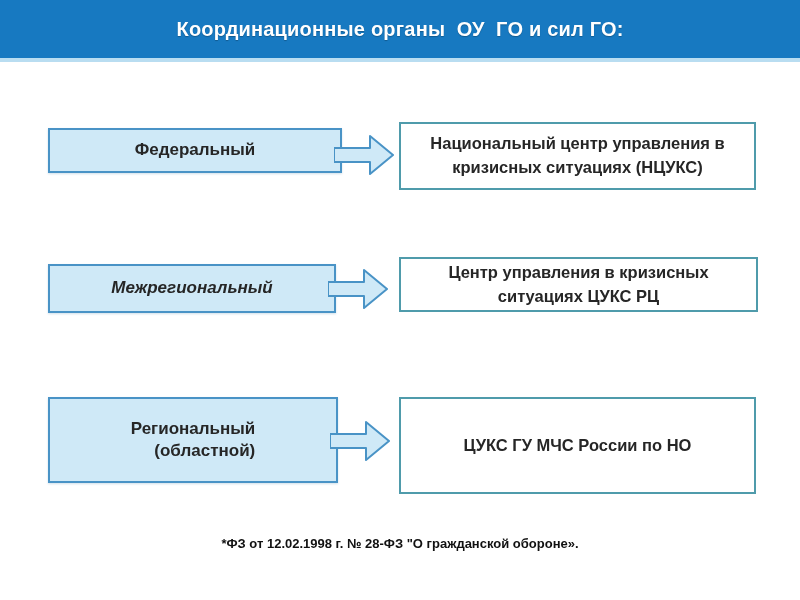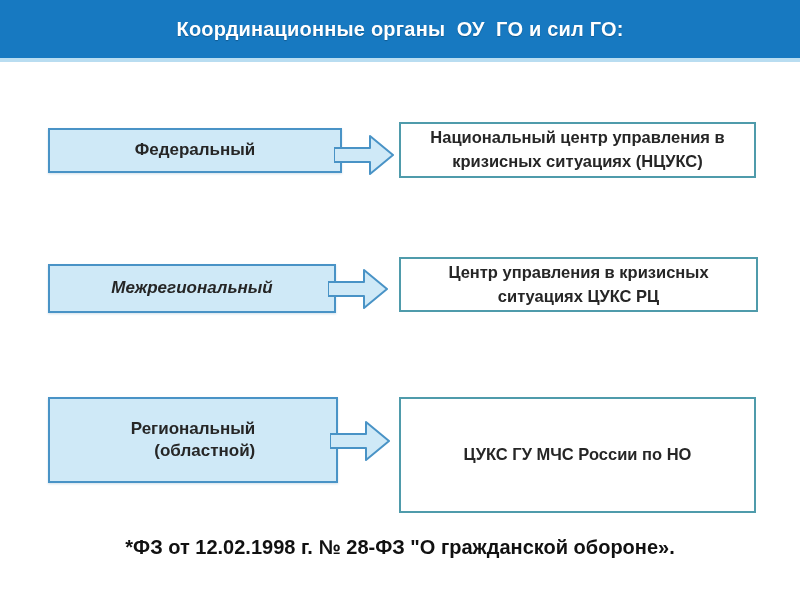--- a/index.html
+++ b/index.html
@@ -57,36 +57,36 @@
     border:2px solid var(--org-border);
     font-size:16.5px;
     line-height:1.45;
     padding:4px 10px;
   }
   .arrow{position:absolute;width:62px;height:44px;}
   .arrow svg{display:block;width:100%;height:100%;}
   .footnote{
     position:absolute;left:0;right:0;top:536px;
     text-align:center;
-    font-size:20px;
+    font-size:13px;
     font-weight:bold;
     color:#111111;
   }
   
   #lv0{left:48px;top:128px;width:294px;height:45px;}
   #ar0{left:334px;top:133px;}
-  #or0{left:399px;top:122px;width:357px;height:56px;}
+  #or0{left:399px;top:122px;width:357px;height:68px;}
 
   #lv1{left:48px;top:264px;width:288px;height:49px;font-style:italic;}
   #ar1{left:328px;top:267px;}
   #or1{left:399px;top:257px;width:359px;height:55px;}
 
   #lv2{left:48px;top:397px;width:290px;height:86px;text-align:right;}
   #ar2{left:330px;top:419px;}
-  #or2{left:399px;top:397px;width:357px;height:116px;}
+  #or2{left:399px;top:397px;width:357px;height:97px;}
 </style>
 </head>
 <body>
 
 <div class="slide">
 
   <div class="header">
     <div class="title">Координационные органы  ОУ  ГО и сил ГО:</div>
   </div>
 

